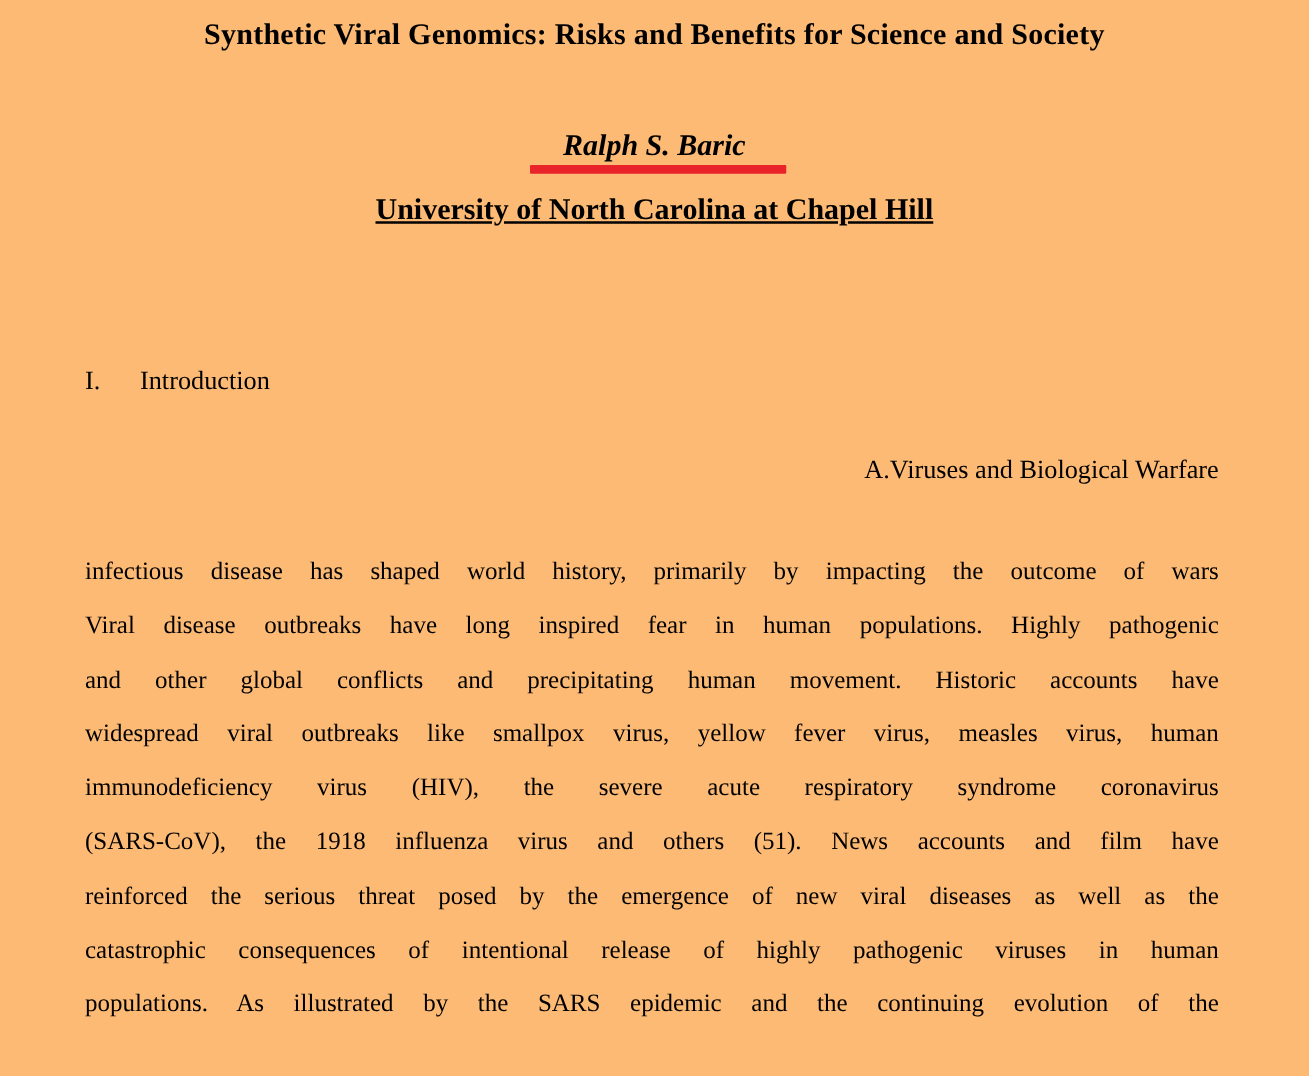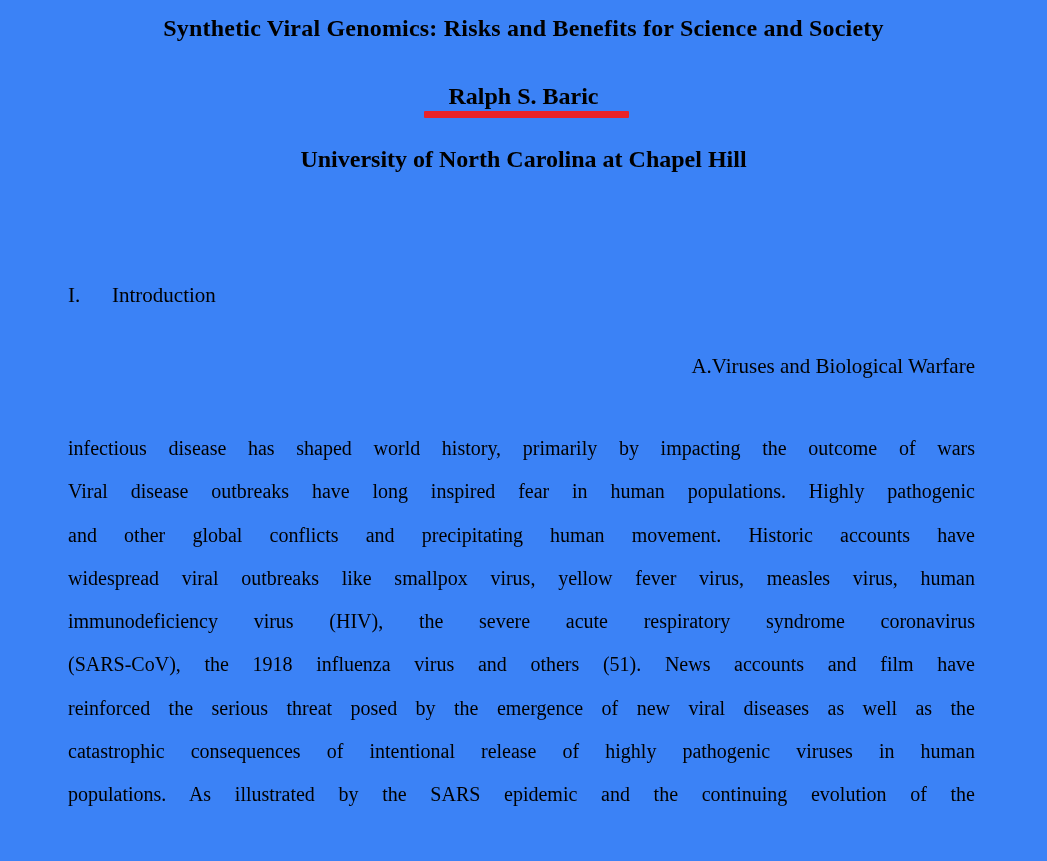--- a/index.html
+++ b/index.html
@@ -4,58 +4,60 @@
 <style>
   html, body {
     margin: 0;
     padding: 0;
     background: #ffffff;
   }
   .page {
     position: relative;
     width: 1047px;
     height: 861px;
-    background: #3b82f6;
+    background: #fdba74;
     overflow: hidden;
     font-family: "Liberation Serif", "DejaVu Serif", serif;
     color: #000000;
   }
   .doc-title {
     margin: 14px 0 0 0;
     font-size: 24px;
     line-height: 28px;
     font-weight: bold;
     text-align: center;
     letter-spacing: 0.2px;
   }
   .author-block {
     text-align: center;
   }
   .author-name {
     display: block;
-    margin: 41px 0 0 0;
+    margin: 62px 0 0 0;
     font-size: 24px;
     line-height: 27px;
     font-weight: bold;
+    font-style: italic;
   }
   .red-underline {
     width: 205px;
     height: 7px;
     margin: 1px auto 0 auto;
     transform: translateX(3px);
     border-radius: 1px;
     
     background: #e82329;
   }
   .affiliation {
     display: block;
-    margin: 28px 0 0 0;
+    margin: 16px 0 0 0;
     font-size: 24px;
     line-height: 27px;
     font-weight: bold;
+    text-decoration: underline;
   }
   .content {
     padding: 0 72px 0 68px;
   }
   .section-heading {
     font-weight: normal;
     font-size: 21px;
     line-height: 24px;
   }
   .section-heading.level-1 {

